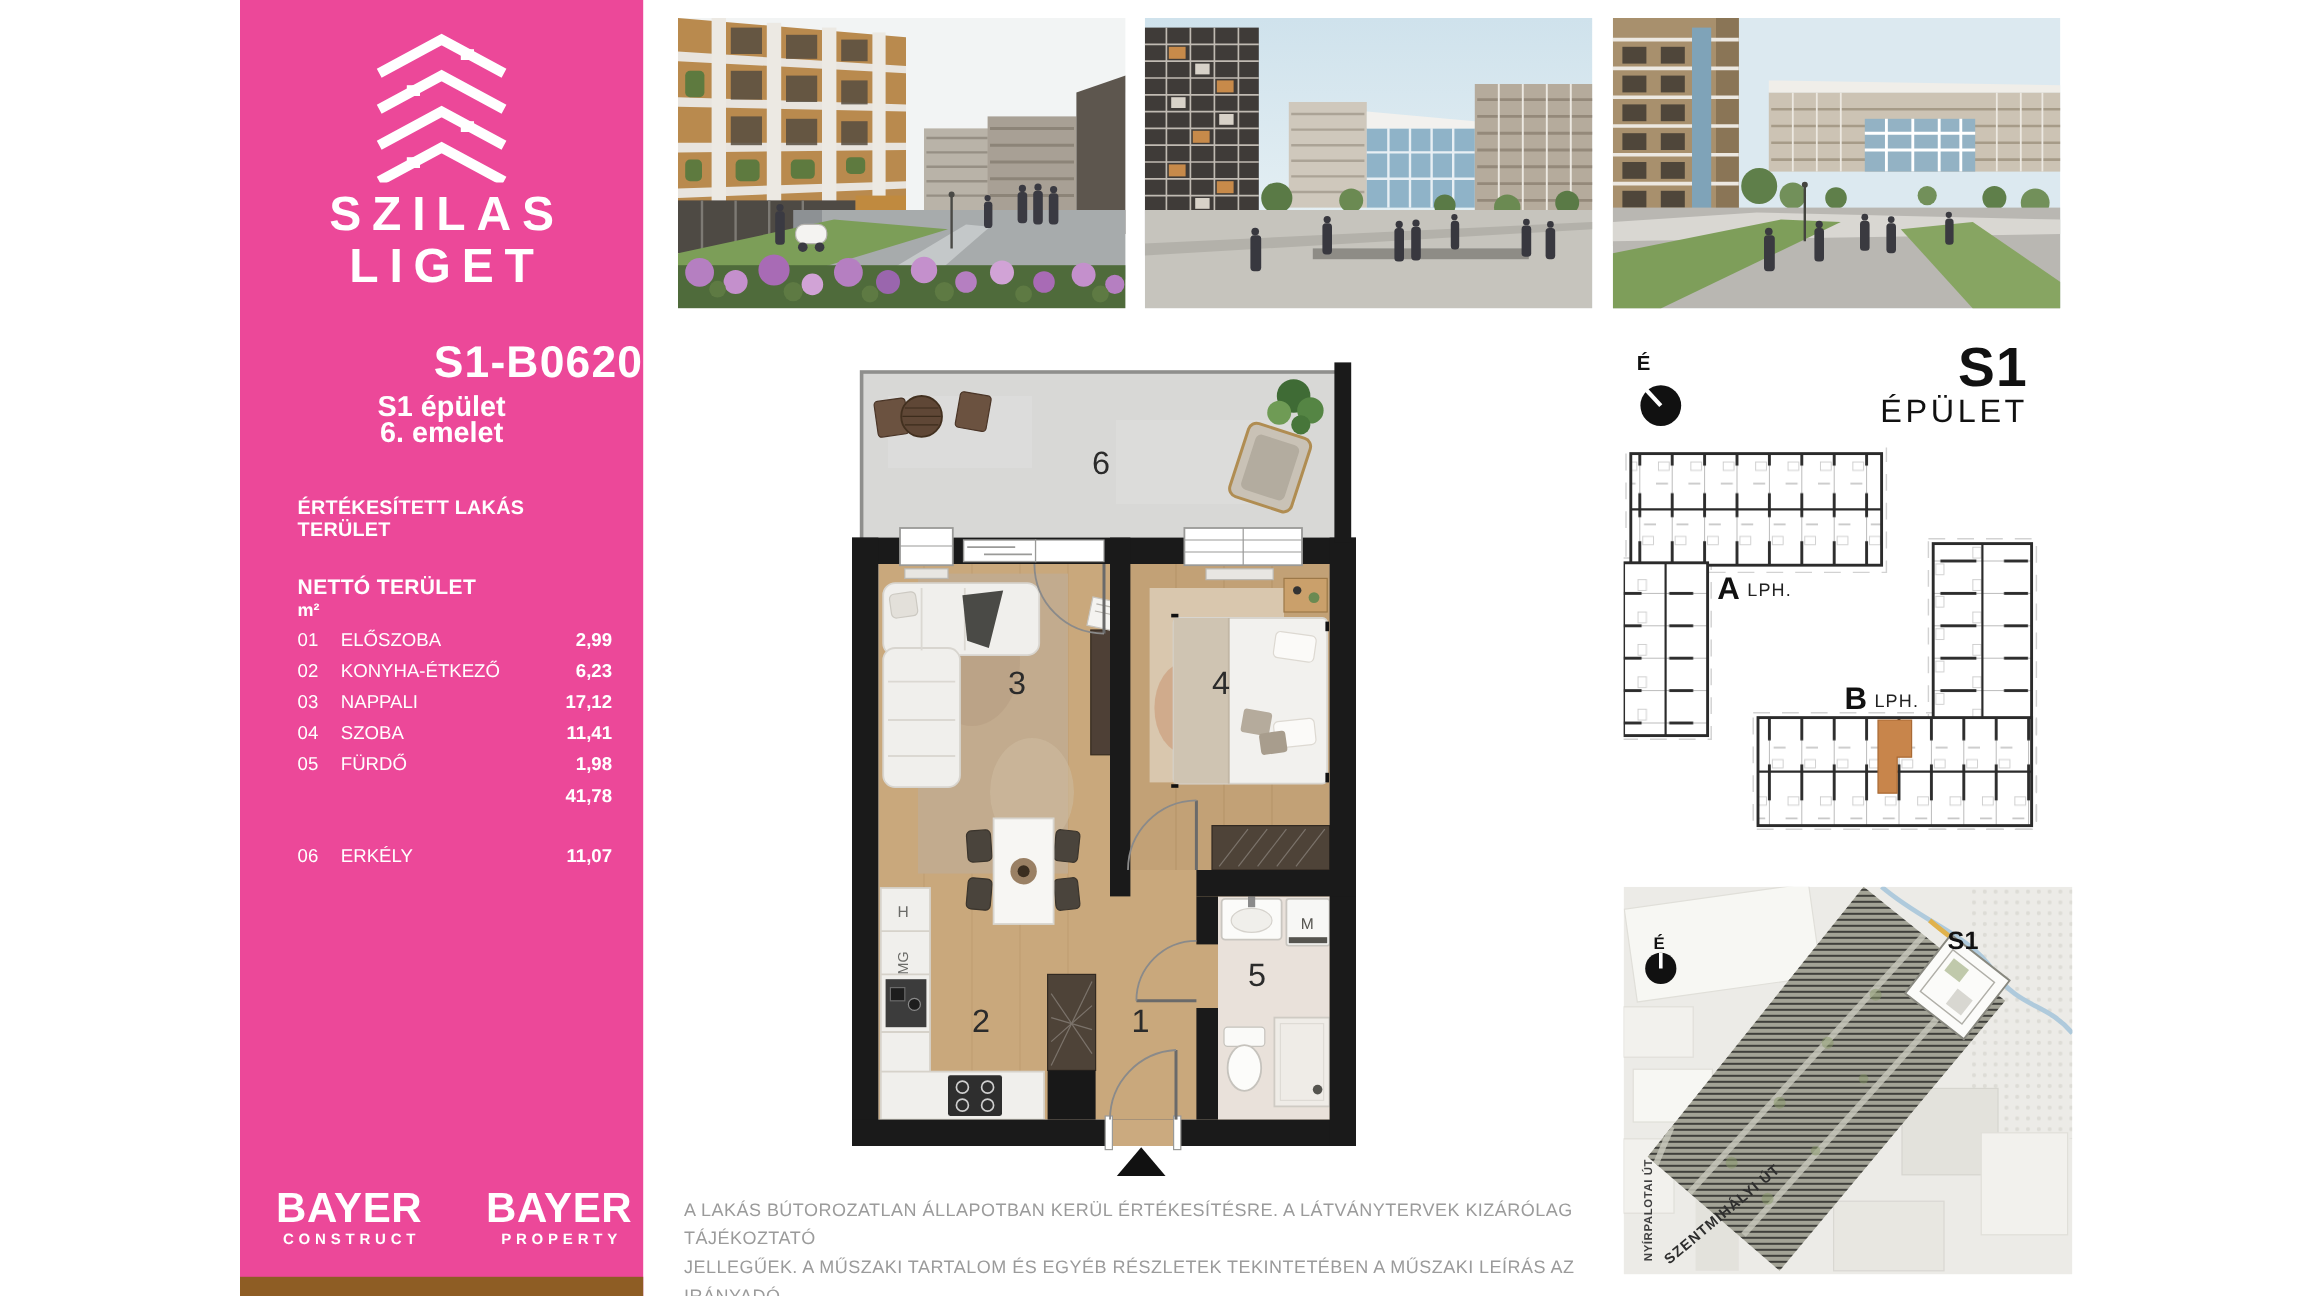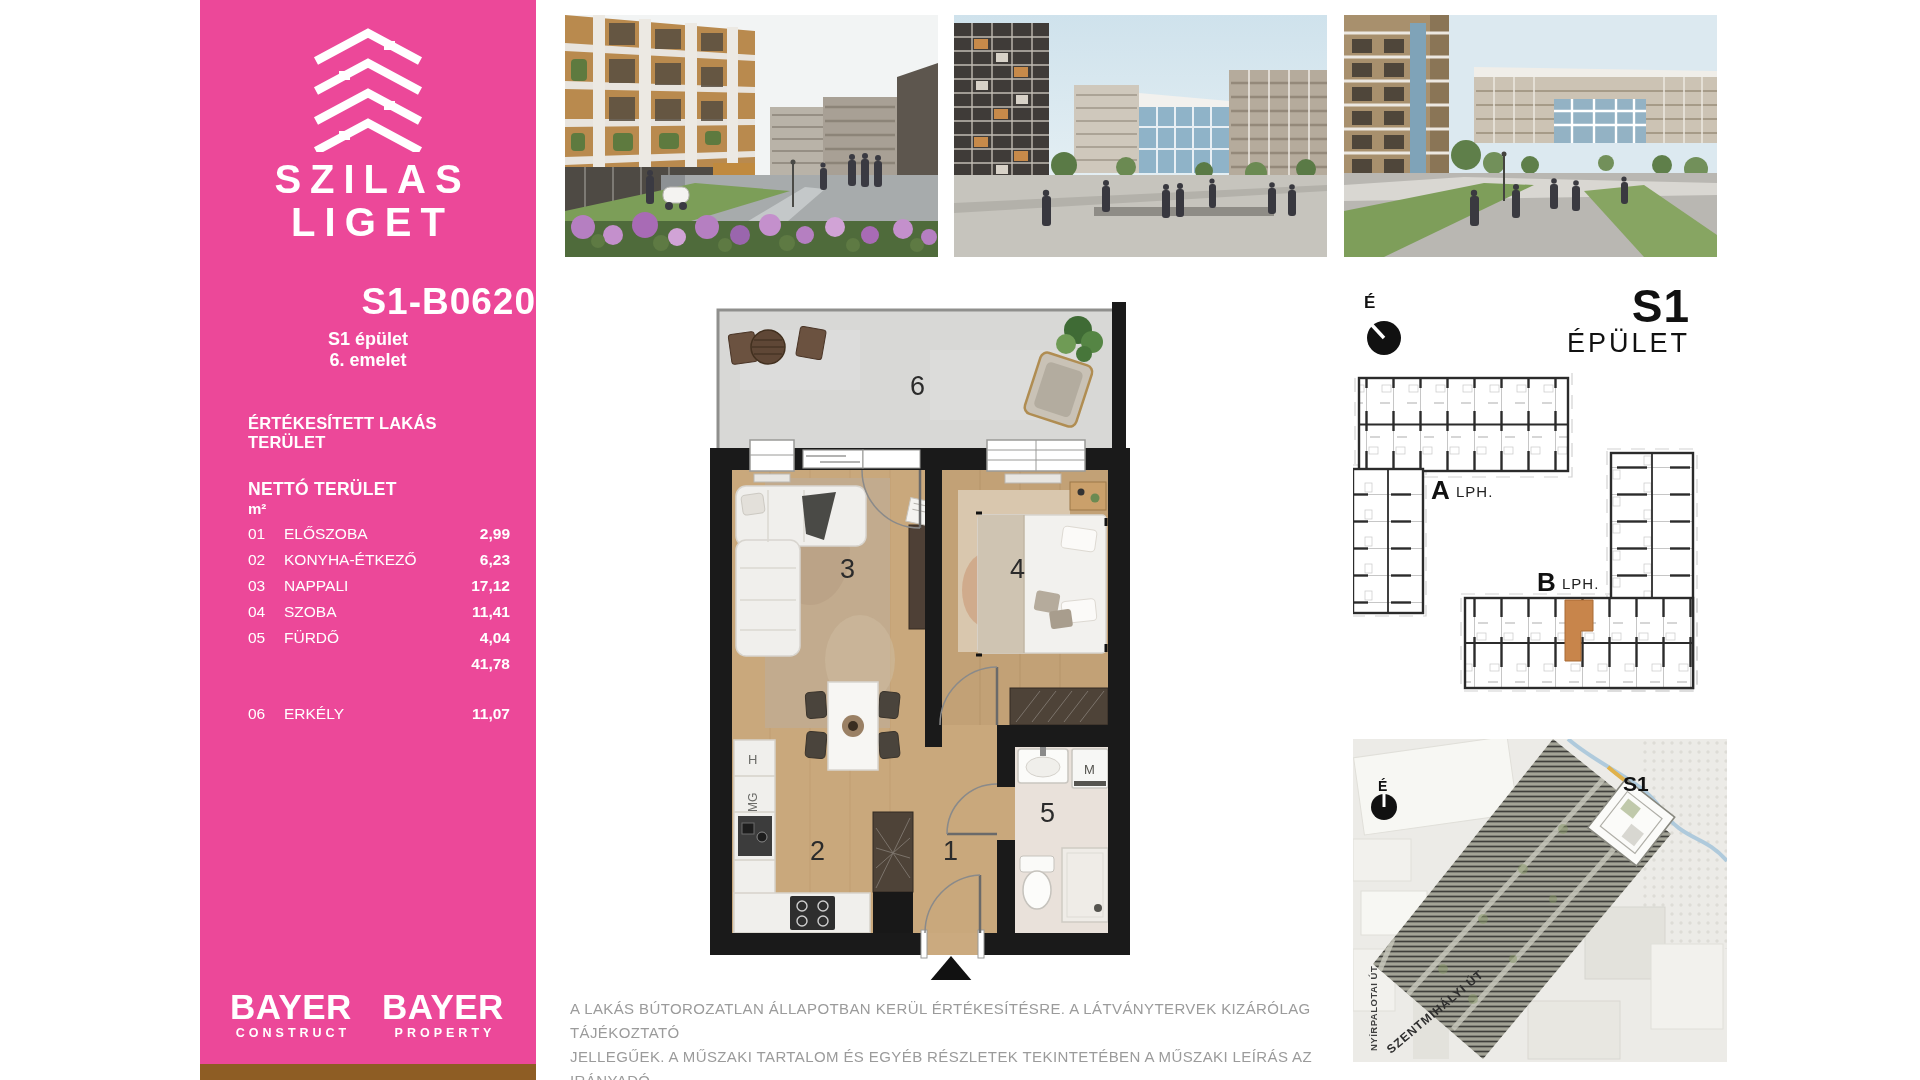--- a/index.html
+++ b/index.html
@@ -5,36 +5,36 @@
   html,body{margin:0;padding:0;background:#fff;}
   .canvas{position:relative;width:1920px;height:1080px;background:#ffffff;overflow:hidden;
           font-family:"Liberation Sans",sans-serif;}
   
   .sidebar{position:absolute;left:200px;top:0;width:336px;height:1080px;background:#ec4899;color:#fff;}
   .sidebar-footer-strip{position:absolute;left:0;bottom:0;width:100%;height:16px;background:#8E5D24;}
   .brand-mark{position:absolute;left:107px;top:24px;}
   .brand-name{position:absolute;left:0;top:158px;width:100%;text-align:center;font-weight:700;
               font-size:40px;line-height:43px;letter-spacing:9px;text-indent:9px;}
   .unit-id{position:absolute;left:0;top:281px;width:100%;text-align:right;font-weight:800;font-size:37px;letter-spacing:1px;}
-  .unit-sub{position:absolute;left:0;top:329px;width:100%;text-align:center;font-weight:700;font-size:18px;line-height:21px;}
+  .unit-sub{position:absolute;left:0;top:329px;width:100%;text-align:center;font-weight:700;font-size:24px;line-height:21px;}
   .sold{position:absolute;left:48px;top:414px;width:262px;}
   .sold-label{font-weight:700;font-size:16.5px;letter-spacing:.2px;}
   .sold-value{font-weight:800;font-size:31px;margin-top:4px;}
   .sold-unit{font-weight:700;font-size:18px;margin-left:6px;}
   .net-head{position:absolute;left:48px;top:479px;width:262px;display:flex;justify-content:space-between;align-items:baseline;flex-direction:column;}
   .net-label{font-weight:800;font-size:17.5px;letter-spacing:.3px;}
   .net-unit{font-weight:700;font-size:15px;}
   .rooms{position:absolute;left:48px;top:521px;width:262px;font-size:15.5px;font-weight:500;}
   .room-row{display:flex;height:26px;align-items:center;}
   .room-num{width:36px;}
   .room-name{flex:1;}
   .room-area{font-weight:600;}
   .total-row{display:flex;height:26px;align-items:center;justify-content:flex-end;font-weight:600;}
   .extra-gap{height:24px;}
-  .logos{position:absolute;left:18px;top:992px;display:flex;gap:6px;color:#fff;}
+  .logos{position:absolute;left:18px;top:992px;display:flex;gap:29px;color:#fff;}
   .bayer{width:146px;text-align:center;}
   .bayer-name{font-weight:900;font-size:35px;line-height:30px;letter-spacing:.5px;}
   .bayer-sub{font-weight:800;font-size:12.5px;letter-spacing:4px;text-indent:4px;margin-top:4px;}
   
   .photo{position:absolute;top:15px;width:373px;height:242px;}
   .photo svg{display:block;width:100%;height:100%;}
   .p1{left:565px;} .p2{left:954px;} .p3{left:1344px;}
   
   .apt-plan{position:absolute;left:710px;top:300px;}
   .bldg-plan{position:absolute;left:1353px;top:373px;}
@@ -101,21 +101,21 @@
         <span class="room-area">17,12</span>
       </div>
       <div class="room-row">
         <span class="room-num">04</span>
         <span class="room-name">SZOBA</span>
         <span class="room-area">11,41</span>
       </div>
       <div class="room-row">
         <span class="room-num">05</span>
         <span class="room-name">FÜRDŐ</span>
-        <span class="room-area">4,04</span>
+        <span class="room-area">1,98</span>
       </div>
       <div class="total-row">
         <span class="room-area">41,78</span>
       </div>
       <div class="extra-gap"></div>
       <div class="room-row">
         <span class="room-num">06</span>
         <span class="room-name">ERKÉLY</span>
         <span class="room-area">11,07</span>
       </div>

